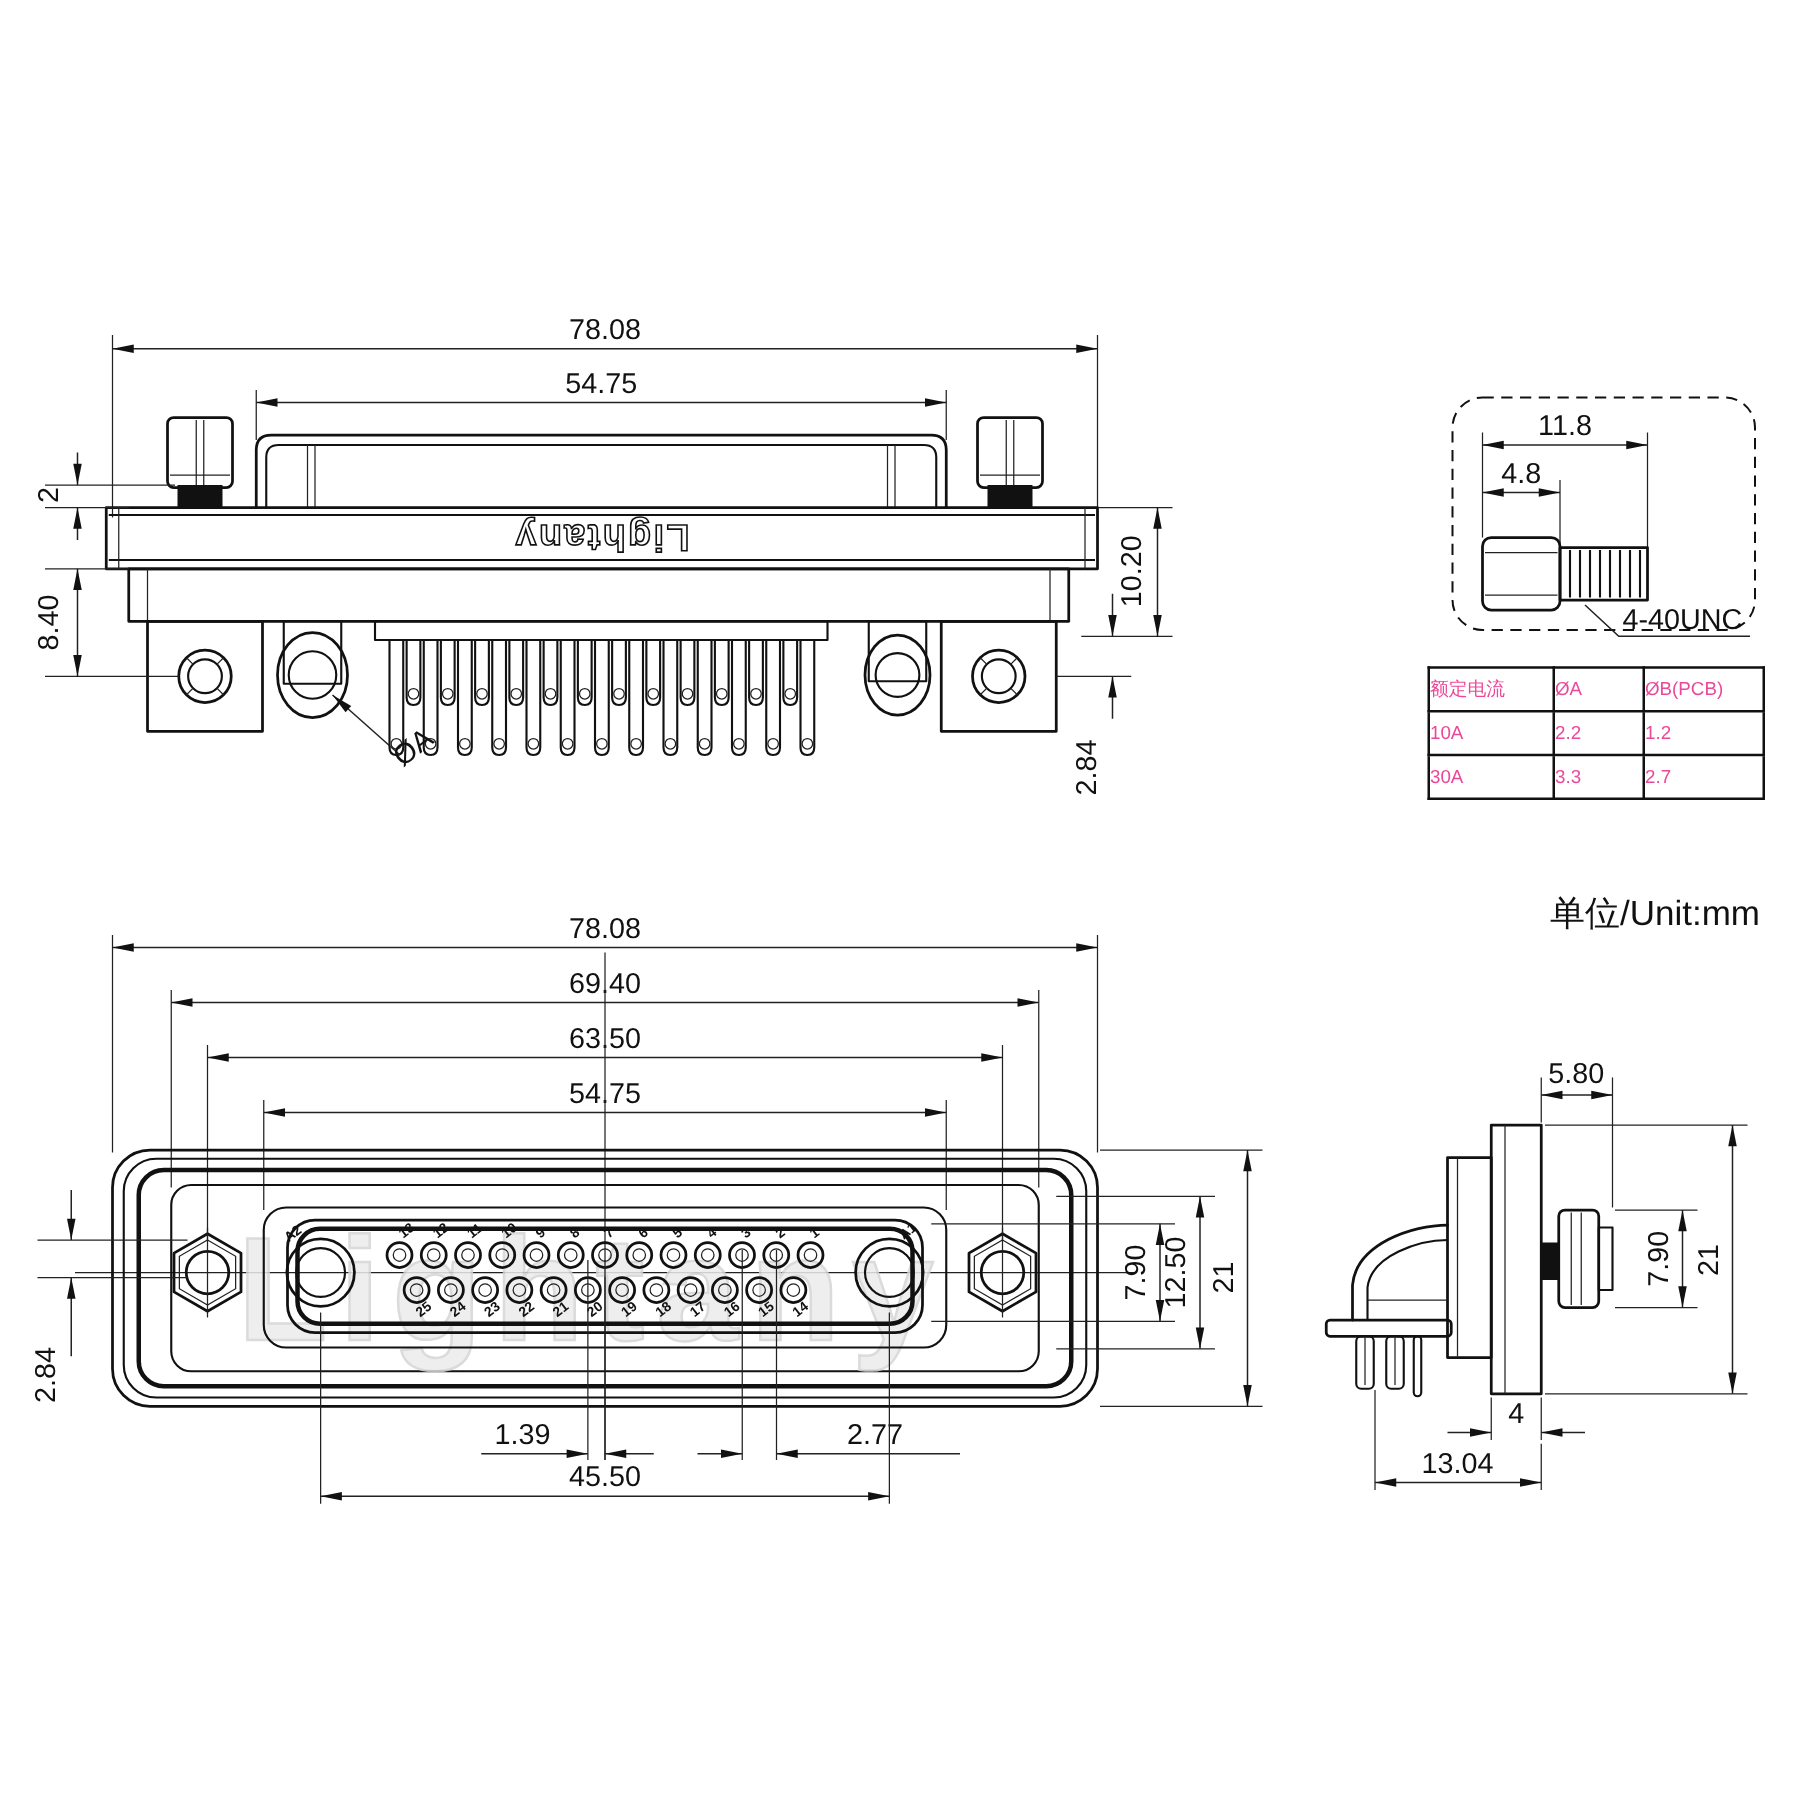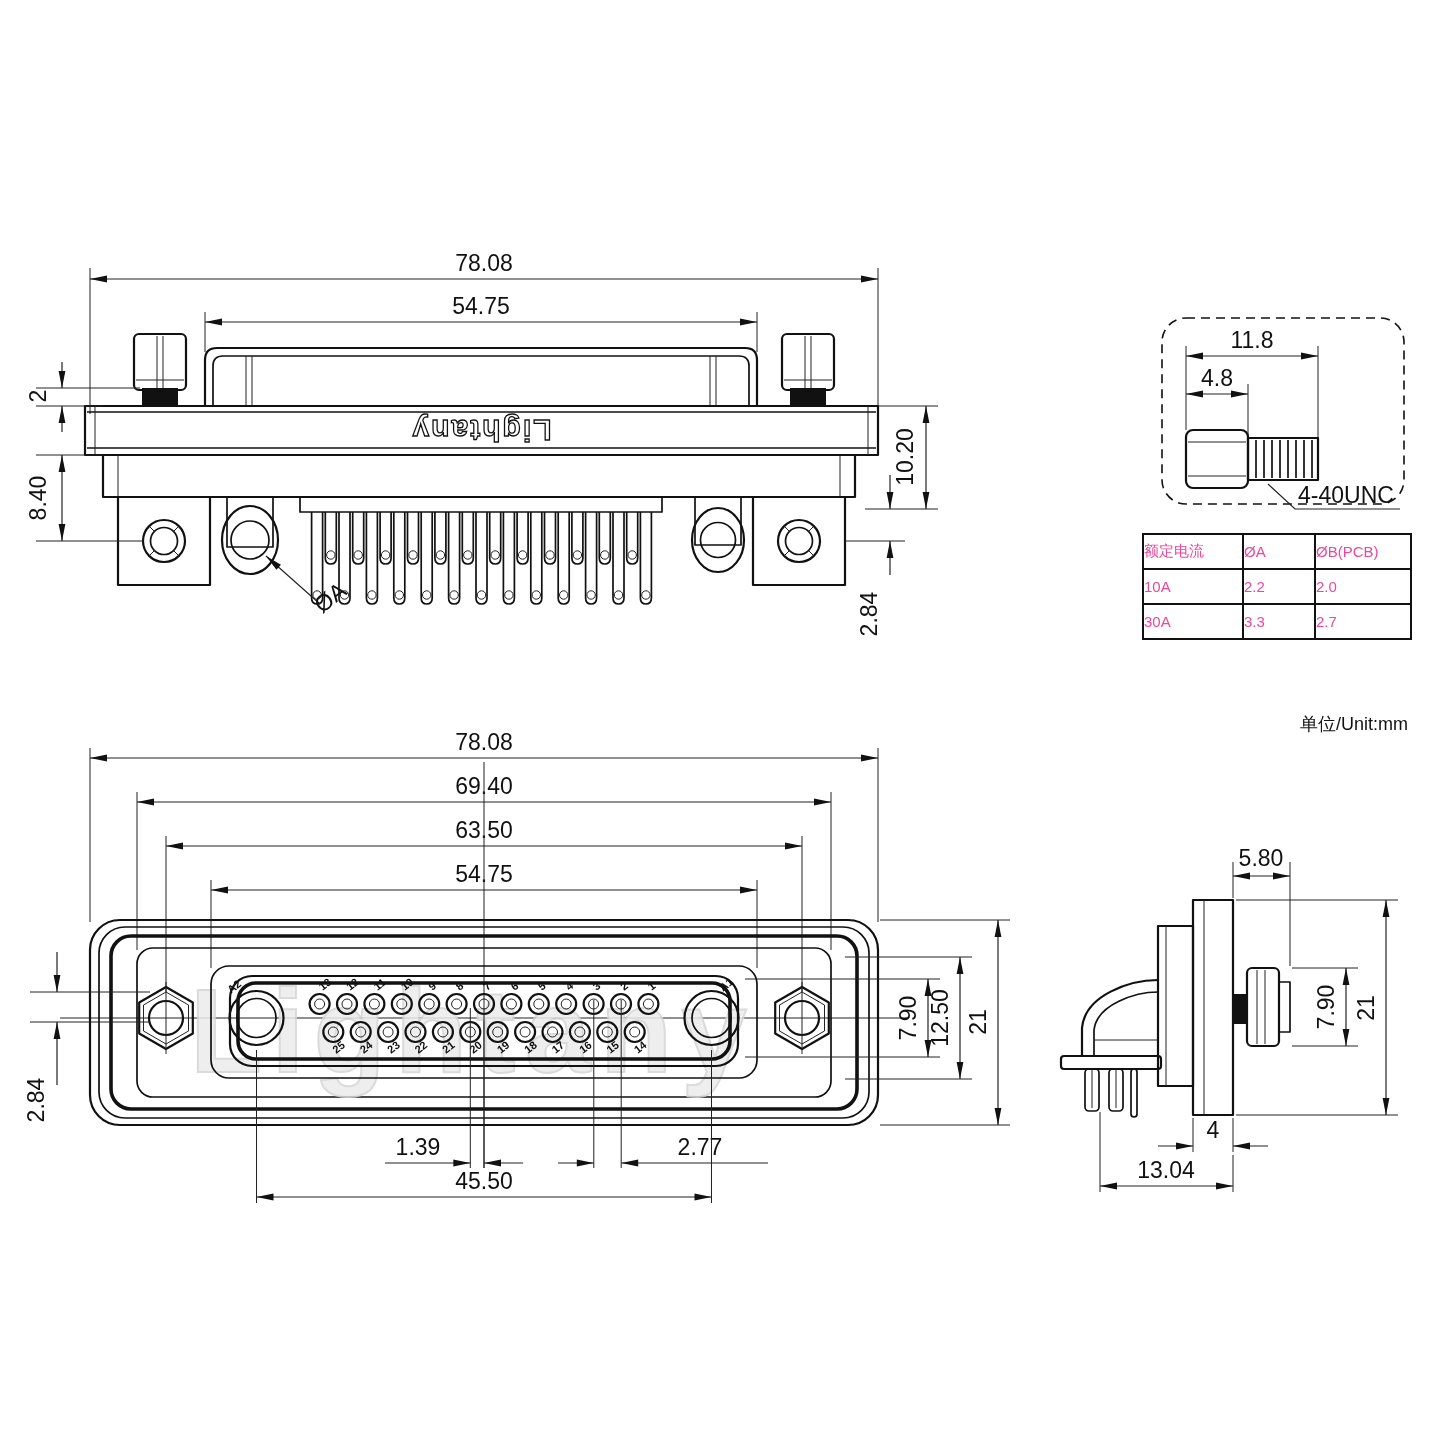--- a/index.html
+++ b/index.html
@@ -16,21 +16,21 @@
   text.pin{font-size:11px;font-weight:700;}
   text.brand{font-size:30px;font-weight:700;fill:#fff;stroke:#111;stroke-width:1.3;letter-spacing:2px;}
   text.wm{font-size:118px;font-weight:700;fill:#ececec;stroke:#d5d5d5;stroke-width:2;letter-spacing:3px;opacity:.85;}
   
   #spec{position:absolute;left:1142px;top:533px;}
   #spec table{border-collapse:collapse;}
   #spec td,#spec th{border:2.4px solid #111;font-weight:400;font-size:15px;color:#ec4899;
         text-align:left;padding:0;height:33px;}
   #spec .c0{width:98px;} #spec .c1{width:70px;} #spec .c2{width:94px;}
   #unit{position:absolute;left:1142px;top:712px;width:266px;text-align:right;
-        font-size:18px;color:#111;}
+        font-size:28px;color:#111;}
 </style>
 </head>
 <body>
 
 <div id="stage">
 <svg width="1440" height="1440" viewBox="0 0 1440 1440">
   <defs>
     <marker id="arr" markerUnits="userSpaceOnUse" markerWidth="20" markerHeight="10" refX="19" refY="5" orient="auto-start-reverse">
       <path d="M19,5 L2,1.6 L2,8.4 Z" fill="#111"></path>
     </marker>
@@ -513,21 +513,21 @@
           <tr>
       <th class="c0">额定电流</th>
       <th class="c1">ØA</th>
       <th class="c2">ØB(PCB)</th>
     </tr>
     </tbody>
         <tbody id="spec-rows">
           <tr>
             <td class="c0">10A</td>
             <td class="c1">2.2</td>
-            <td class="c2">2.0</td>
+            <td class="c2">1.2</td>
           </tr>
           <tr>
             <td class="c0">30A</td>
             <td class="c1">3.3</td>
             <td class="c2">2.7</td>
           </tr>
         </tbody>
   </table>
 </div>
 <div id="unit">单位/Unit:mm</div>

